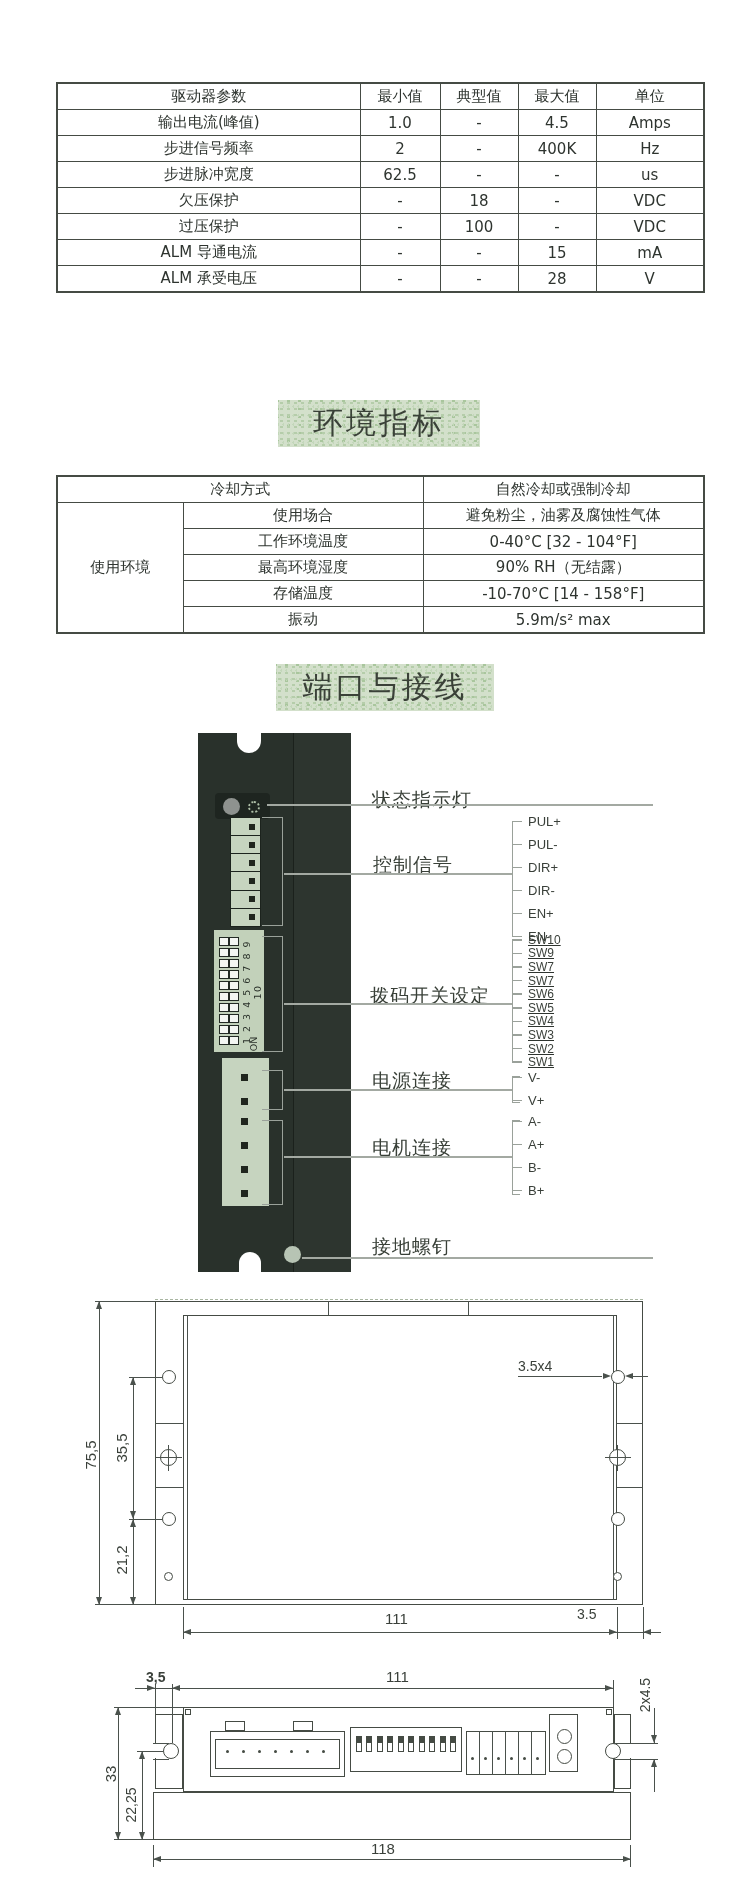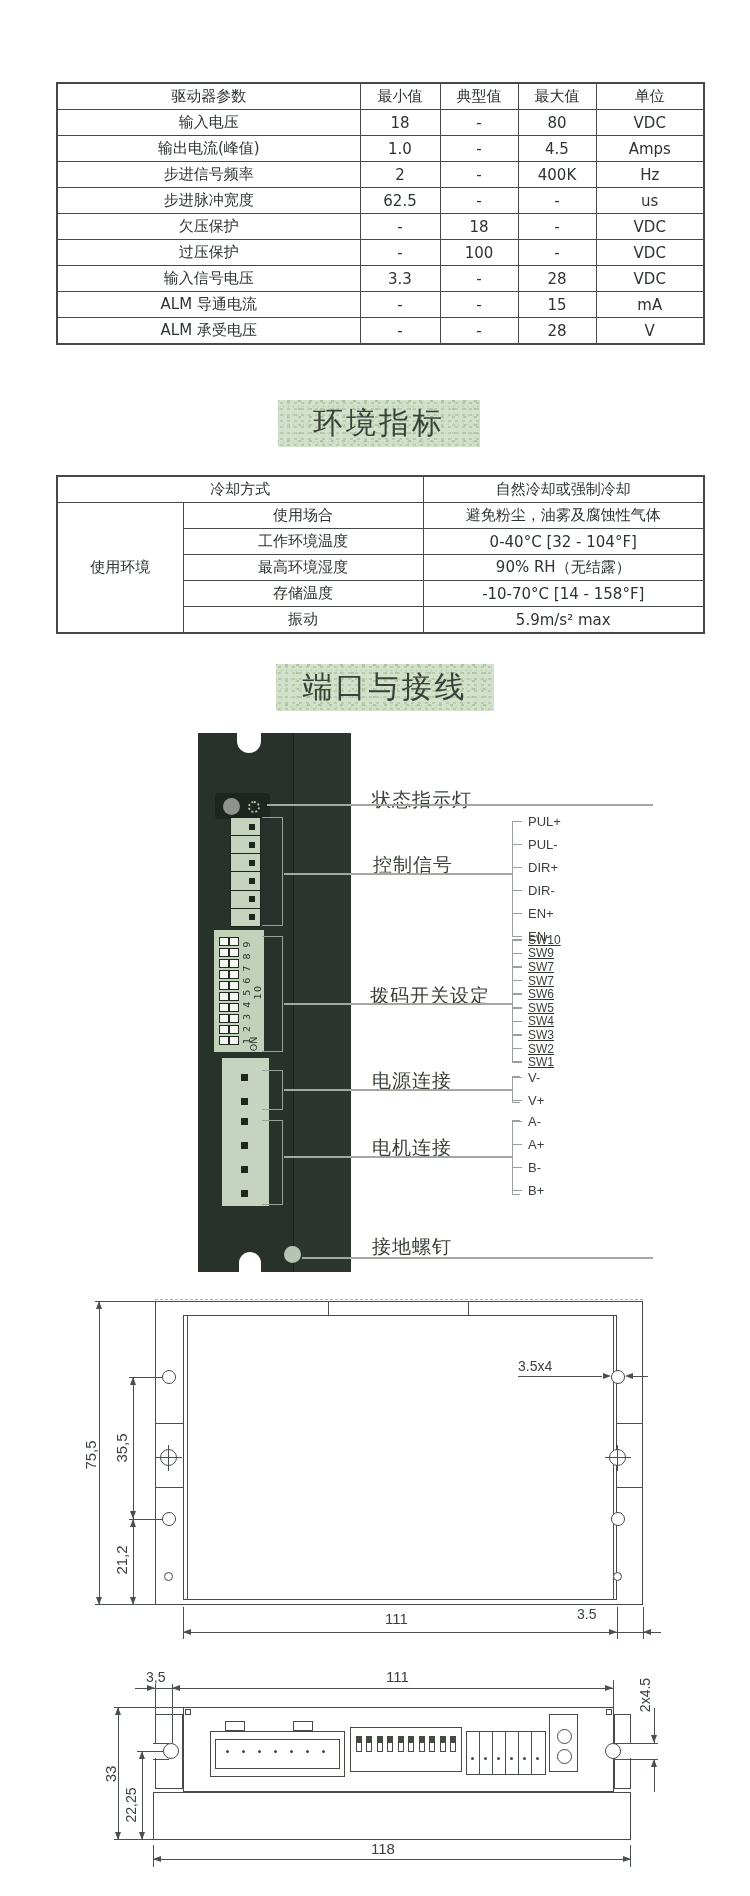--- a/index.html
+++ b/index.html
@@ -72,27 +72,20 @@
       <tr>
         <th>驱动器参数</th>
         <th>最小值</th>
         <th>典型值</th>
         <th>最大值</th>
         <th>单位</th>
       </tr>
     </thead>
     <tbody>
         <tr>
-          <td>输入电压</td>
-          <td>18</td>
-          <td>-</td>
-          <td>80</td>
-          <td>VDC</td>
-        </tr>
-        <tr>
           <td>输出电流(峰值)</td>
           <td>1.0</td>
           <td>-</td>
           <td>4.5</td>
           <td>Amps</td>
         </tr>
         <tr>
           <td>步进信号频率</td>
           <td>2</td>
           <td>-</td>
@@ -111,27 +104,20 @@
           <td>-</td>
           <td>18</td>
           <td>-</td>
           <td>VDC</td>
         </tr>
         <tr>
           <td>过压保护</td>
           <td>-</td>
           <td>100</td>
           <td>-</td>
-          <td>VDC</td>
-        </tr>
-        <tr>
-          <td>输入信号电压</td>
-          <td>3.3</td>
-          <td>-</td>
-          <td>28</td>
           <td>VDC</td>
         </tr>
         <tr>
           <td>ALM 导通电流</td>
           <td>-</td>
           <td>-</td>
           <td>15</td>
           <td>mA</td>
         </tr>
         <tr>
@@ -452,21 +438,21 @@
     <div class="ci" style="left:557px;top:1729px;width:15px;height:15px;"></div>
     <div class="ci" style="left:557px;top:1749px;width:15px;height:15px;"></div>
 
     <div class="h" style="left:135px;top:1688px;width:478px;"></div>
     <div class="ar rt" style="left:147px;top:1685px;"></div>
     <div class="ar lt" style="left:172px;top:1685px;"></div>
     <div class="ar rt" style="left:605px;top:1685px;"></div>
     <div class="v" style="left:155px;top:1684px;height:30px;"></div>
     <div class="v" style="left:172px;top:1684px;height:59px;"></div>
     <div class="v" style="left:613px;top:1680px;height:27px;"></div>
-    <div class="dt" style="left:146px;top:1669px;font-size:14px;">3,5</div>
+    <div class="dt" style="left:146px;top:1669px;font-size:14px;font-weight:bold;">3,5</div>
     <div class="dt" style="left:386px;top:1668px;">111</div>
 
     <div class="dt rot" style="left:619px;top:1687px;width:52px;height:16px;font-size:14px;">2x4.5</div>
     <div class="v" style="left:654px;top:1708px;height:35px;"></div>
     <div class="ar dn" style="left:651px;top:1735px;"></div>
     <div class="v" style="left:654px;top:1759px;height:33px;"></div>
     <div class="ar up" style="left:651px;top:1759px;"></div>
 
     <div class="v" style="left:118px;top:1707px;height:133px;"></div>
     <div class="ar up" style="left:115px;top:1707px;"></div>

